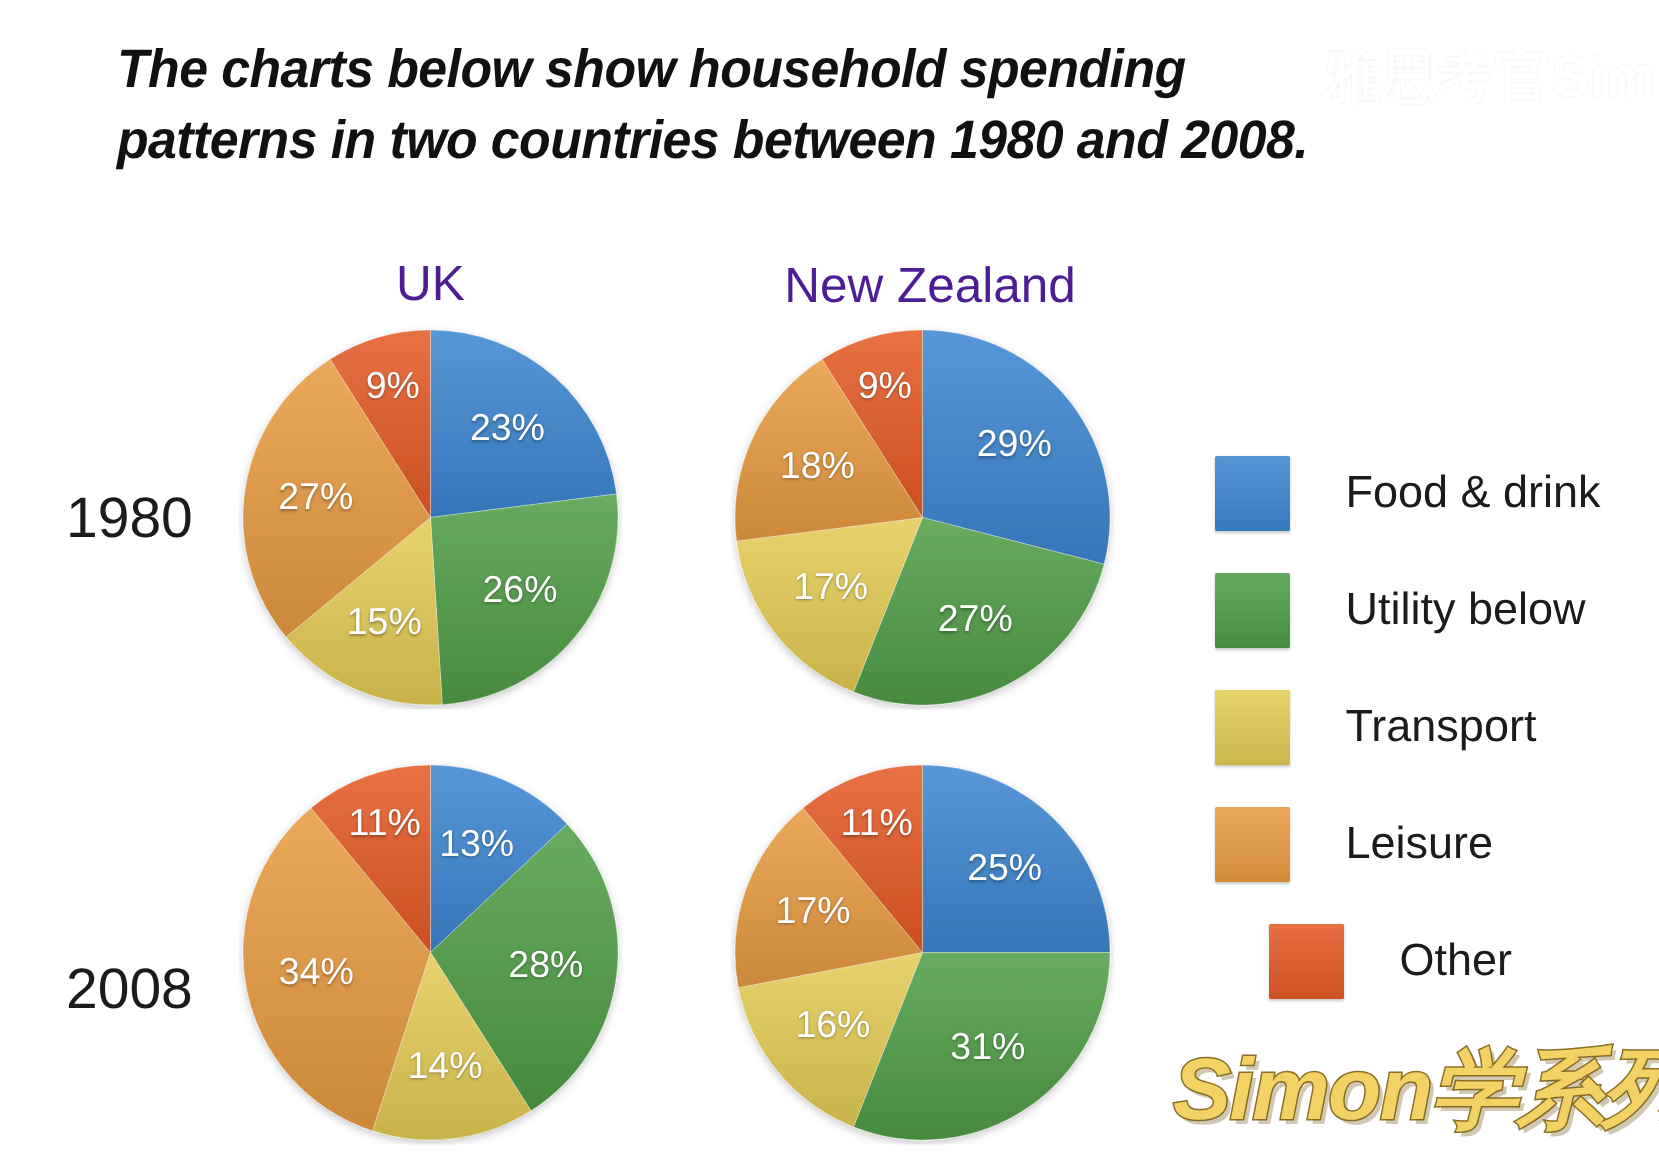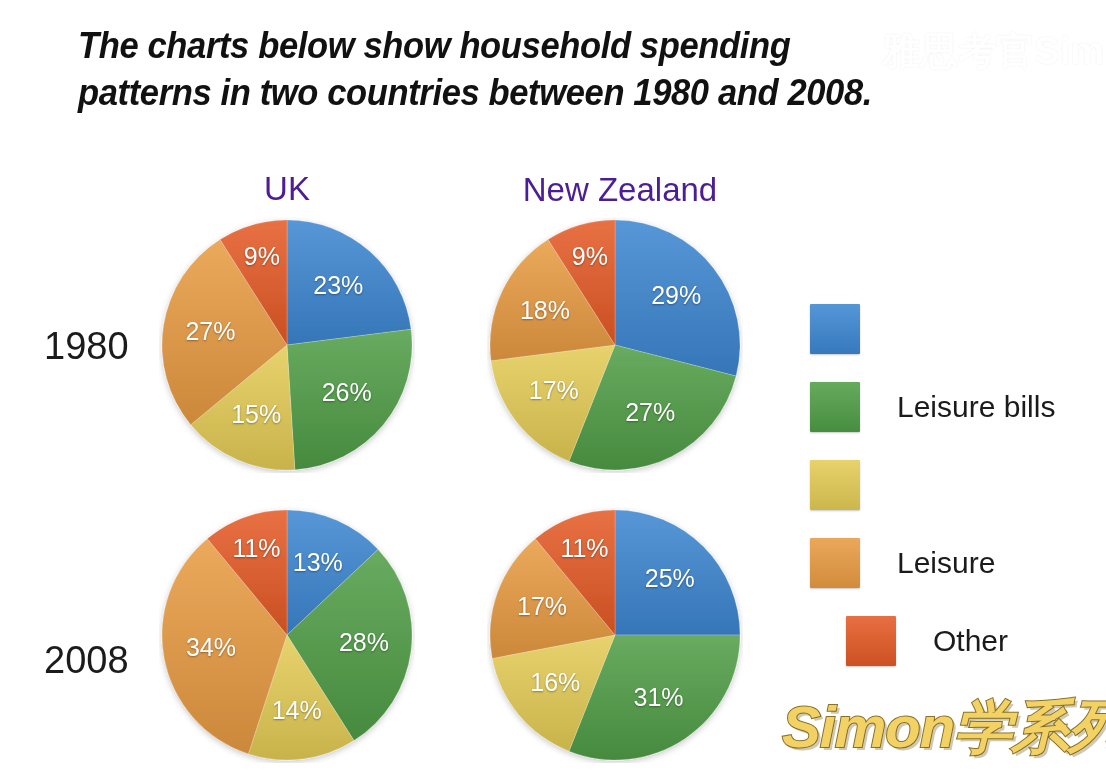--- a/index.html
+++ b/index.html
@@ -310,27 +310,29 @@
       <text x="171.6" y="192.1" class="slice-label" style="text-shadow:0 1px 2px rgba(0,0,0,0.35);">31%</text>
       <text x="68.3" y="177.4" class="slice-label" style="text-shadow:0 1px 2px rgba(0,0,0,0.35);">16%</text>
       <text x="55.1" y="101.7" class="slice-label" style="text-shadow:0 1px 2px rgba(0,0,0,0.35);">17%</text>
       <text x="97.5" y="43.3" class="slice-label" style="text-shadow:0 1px 2px rgba(0,0,0,0.35);">11%</text>
     </svg>
   </div>
 
 <div id="legend">
     <div class="legend-row">
       <div class="legend-swatch" style="background: linear-gradient(rgb(85, 150, 215), rgb(54, 121, 188));"></div>
+      <div class="legend-text">Food &amp; drink</div>
     </div>
     <div class="legend-row">
       <div class="legend-swatch" style="background: linear-gradient(rgb(102, 170, 94), rgb(71, 141, 63));"></div>
-      <div class="legend-text">Leisure bills</div>
+      <div class="legend-text">Utility below</div>
     </div>
     <div class="legend-row">
       <div class="legend-swatch" style="background: linear-gradient(rgb(231, 210, 107), rgb(204, 183, 77));"></div>
+      <div class="legend-text">Transport</div>
     </div>
     <div class="legend-row">
       <div class="legend-swatch" style="background: linear-gradient(rgb(235, 168, 91), rgb(209, 140, 59));"></div>
       <div class="legend-text">Leisure</div>
     </div>
     <div class="legend-row">
       <div class="legend-swatch" style="background: linear-gradient(rgb(232, 111, 66), rgb(205, 81, 34));"></div>
       <div class="legend-text">Other</div>
     </div>
   </div>

